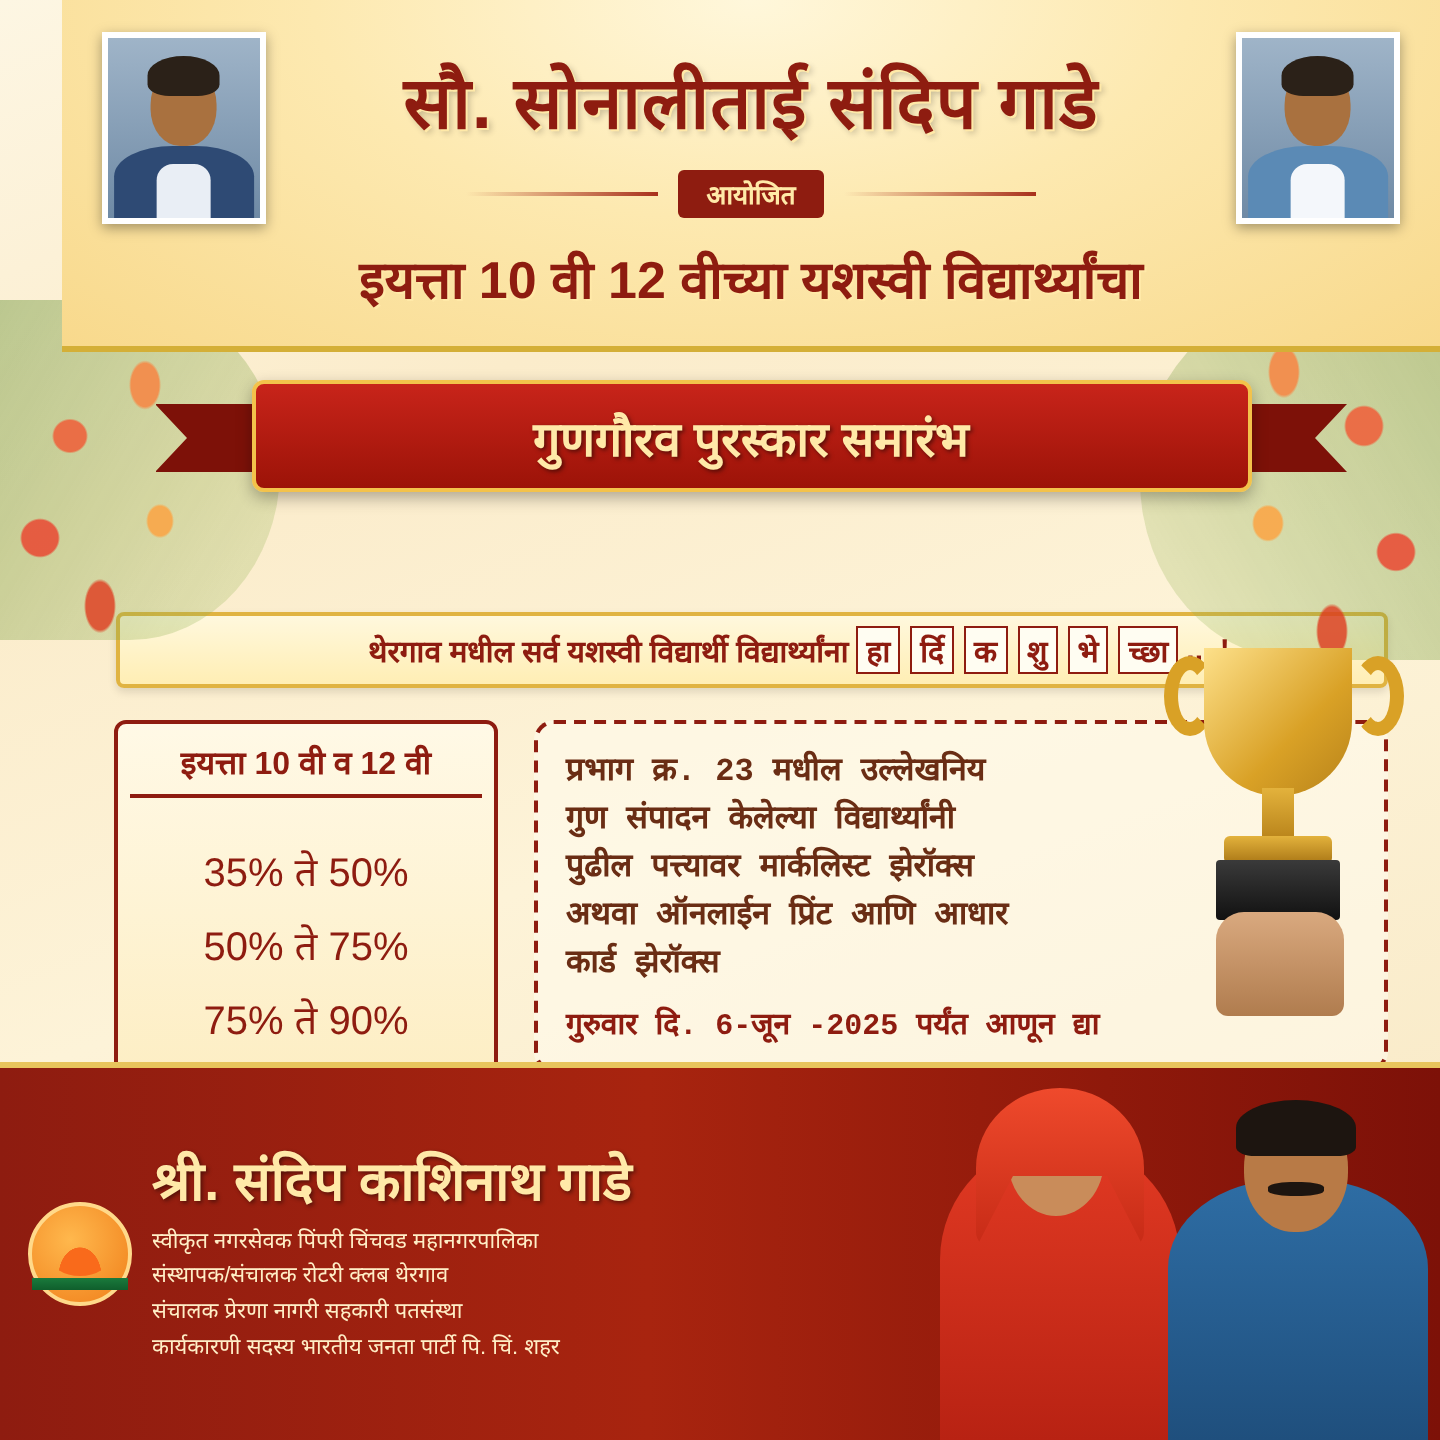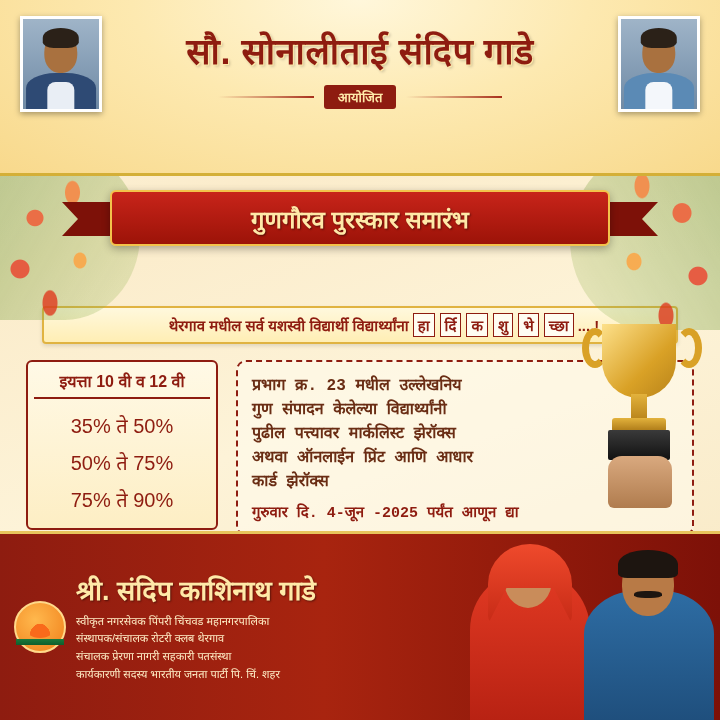--- a/index.html
+++ b/index.html
@@ -7,20 +7,21 @@
     width: 720px; height: 720px;
     background: #000;
     font-family: "Liberation Sans", sans-serif;
     overflow: hidden;
   }
   .poster {
     position: relative;
     width: 720px; height: 720px;
     background: linear-gradient(160deg, #fdf6e3 0%, #fbeccb 28%, #fdf3d8 55%, #f7e6c0 100%);
     overflow: hidden;
+    padding-left: 31px;
   }
   
   .floral {
     position: absolute; pointer-events: none; opacity: .85;
   }
   .floral.tl { left: -10px; top: 150px; width: 150px; height: 170px;
     background: radial-gradient(ellipse at 30% 40%, #e8582f 0 8px, transparent 9px),
                 radial-gradient(ellipse at 55% 25%, #f0803a 0 7px, transparent 8px),
                 radial-gradient(ellipse at 20% 70%, #e2442a 0 9px, transparent 10px),
                 radial-gradient(ellipse at 60% 65%, #f6a03c 0 6px, transparent 7px),
@@ -158,21 +159,21 @@
     width: 192px;
     border: 2px solid #8e1c10;
     border-radius: 6px;
     background: linear-gradient(#fff9e6, #fdeec4);
     padding: 8px 6px 10px;
     text-align: center;
   }
   .marks-card .hd {
     font-size: 16px; font-weight: bold; color: #8e1c10;
     border-bottom: 2px solid #8e1c10;
-    padding-bottom: 5px; margin-bottom: 8px;
+    padding-bottom: 5px; margin-bottom: 18px;
   }
   .marks-card .row {
     font-size: 20px; font-weight: normal; color: #8e1c10;
     padding: 5px 0;
   }
   .notice {
     flex: 1;
     border: 2px dashed #8e1c10;
     border-radius: 10px;
     background: rgba(255,252,238,.55);
@@ -312,20 +313,21 @@
     </div>
 
     <div class="title-main">सौ. सोनालीताई संदिप गाडे</div>
 
     <div class="ayojit-row">
       <div class="dash"></div>
       <div class="ayojit">आयोजित</div>
       <div class="dash"></div>
     </div>
 
+    <div class="title-sub">इयत्ता 10 वी 12 वीच्या यशस्वी विद्यार्थ्यांचा</div>
   </div>
 
   <div class="ribbon-wrap">
     <div class="ribbon-tail l"></div>
     <div class="ribbon-tail r"></div>
     <div class="ribbon">
       <span>गुणगौरव पुरस्कार समारंभ</span>
     </div>
   </div>
 
@@ -348,21 +350,21 @@
       <div class="row">50% ते 75%</div>
       <div class="row">75% ते 90%</div>
     </div>
 
     <div class="notice">
       <p>प्रभाग क्र. 23 मधील उल्लेखनिय</p>
       <p>गुण संपादन केलेल्या विद्यार्थ्यांनी</p>
       <p>पुढील पत्त्यावर मार्कलिस्ट झेरॉक्स</p>
       <p>अथवा ऑनलाईन प्रिंट आणि आधार</p>
       <p>कार्ड झेरॉक्स</p>
-      <div class="deadline">गुरुवार दि. 4-जून -2025 पर्यंत आणून द्या</div>
+      <div class="deadline">गुरुवार दि. 6-जून -2025 पर्यंत आणून द्या</div>
     </div>
   </div>
 
   <div class="trophy">
     <div class="handle l"></div>
     <div class="handle r"></div>
     <div class="cup"></div>
     <div class="stem"></div>
     <div class="base"></div>
     <div class="plinth"></div>

